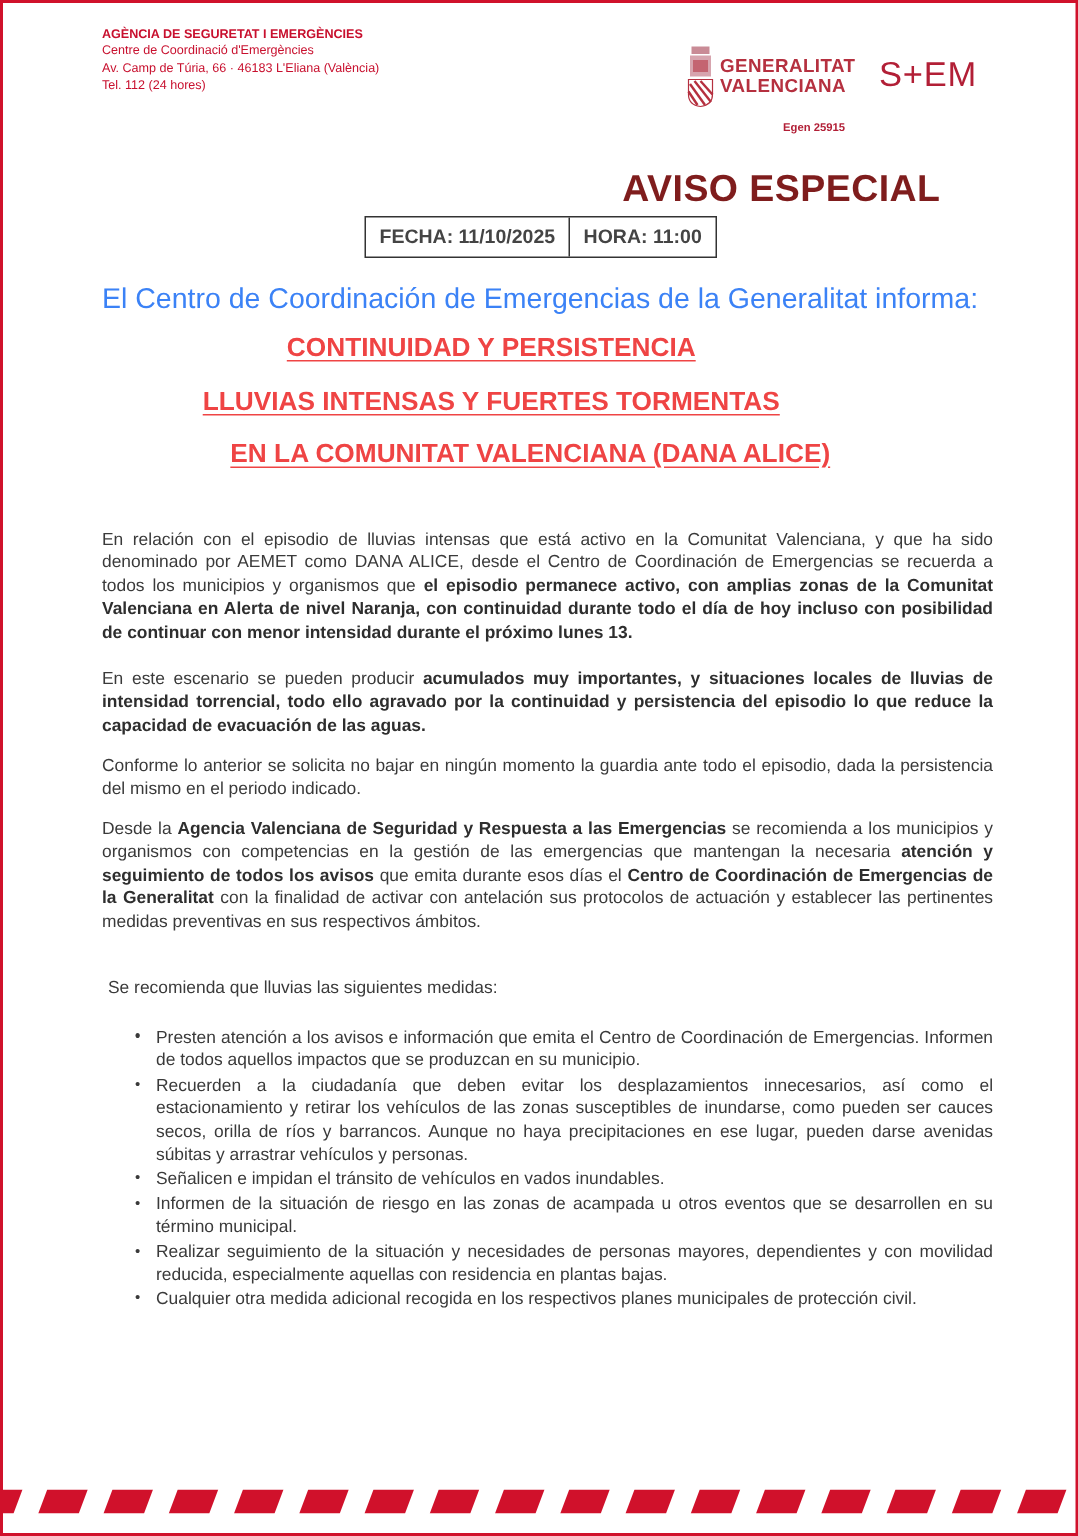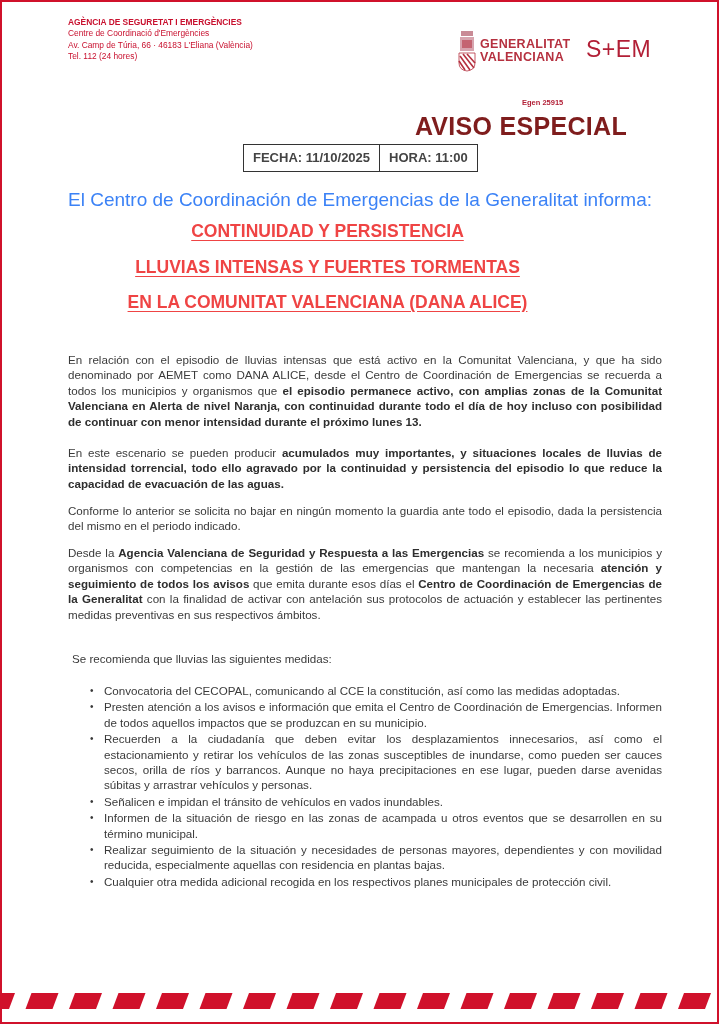--- a/index.html
+++ b/index.html
@@ -10,30 +10,30 @@
   .frame {
     position: absolute; left: 0; top: 0; width: 715px; height: 1020px;
     border: 2px solid #d0112b; box-sizing: content-box;
   }
   .agency { position: absolute; left: 68px; top: 17px; font-size: 8.4px; line-height: 11.4px; color: #c8102e; }
   .agency .name { font-weight: bold; }
   .logos { position: absolute; left: 458px; top: 30px; width: 250px; height: 70px; }
   .gva-emblem { position: absolute; left: 0; top: 0; width: 18px; height: 42px; }
   .gva-text { position: absolute; left: 22px; top: 8px; color: #b5303f; font-size: 12.5px; line-height: 13px; letter-spacing: 0.3px; font-weight: bold; }
   .sem { position: absolute; left: 128px; top: 6px; color: #b21f36; font-size: 23px; font-weight: normal; letter-spacing: 0.5px; }
-  .egen { position: absolute; left: 64px; top: 50px; color: #b21f36; font-size: 7.5px; font-weight: bold; margin-top: 18px; }
+  .egen { position: absolute; left: 64px; top: 50px; color: #b21f36; font-size: 7.5px; font-weight: bold; }
 
   .title { position: absolute; left: 0; width: 627px; top: 112px; text-align: right; font-size: 25px; font-weight: bold; color: #7f1d1d; letter-spacing: 0.3px; }
   .datebox { position: absolute; left: 243px; top: 144px; height: 26px; border: 1.5px solid #333; display: flex; }
   .datebox .cell { padding: 0 9px; font-size: 13px; font-weight: bold; color: #444; line-height: 26px; }
   .datebox .cell + .cell { border-left: 1.5px solid #333; }
 
   .intro { position: absolute; left: 68px; top: 189px; font-size: 19px; font-weight: normal; color: #3b82f6; }
   .headline { position: absolute; left: 0; width: 655px; text-align: center; font-size: 17.5px; font-weight: bold; color: #ef4444; text-decoration: underline; text-underline-offset: 3px; }
-  .h1 { top: 221px; } .h2 { top: 257px; } .h3 { top: 292px; }
+  .h1 { top: 221px; } .h2 { top: 257px; } .h3 { top: 292px; padding-left: 26px; }
 
   .para { position: absolute; left: 68px; width: 594px; font-size: 11.6px; line-height: 15.4px; color: #3a3a3a; text-align: justify; }
   .para b { color: #2e2e2e; }
   .p1 { top: 352px; } .p2 { top: 445px; } .p3 { top: 503px; } .p4 { top: 545px; }
   .lead { position: absolute; left: 72px; top: 652px; font-size: 11.6px; color: #3a3a3a; }
   .measures { position: absolute; left: 90px; top: 683px; width: 572px; margin: 0; padding: 0; list-style: none; font-size: 11.6px; line-height: 15.4px; color: #3a3a3a; }
   .measures li { position: relative; padding-left: 14px; text-align: justify; margin-bottom: 1px; }
   .measures li .bullet { position: absolute; left: 0; top: 0; font-size: 10px; }
 
   .stripes { position: absolute; left: 0; top: 993px; width: 719px; height: 16px; }
@@ -82,21 +82,21 @@
 <div class="headline h2">LLUVIAS INTENSAS Y FUERTES TORMENTAS</div>
 <div class="headline h3">EN LA COMUNITAT VALENCIANA (DANA ALICE)</div>
 
 <div class="para p1"><span>En relación con el episodio de lluvias intensas que está activo en la Comunitat Valenciana, y que ha sido denominado por AEMET como DANA ALICE, desde el Centro de Coordinación de Emergencias se recuerda a todos los municipios y organismos que </span><b>el episodio permanece activo, con amplias zonas de la Comunitat Valenciana en Alerta de nivel Naranja, con continuidad durante todo el día de hoy incluso con posibilidad de continuar con menor intensidad durante el próximo lunes 13.</b></div>
 <div class="para p2"><span>En este escenario se pueden producir </span><b>acumulados muy importantes, y situaciones locales de lluvias de intensidad torrencial, todo ello agravado por la continuidad y persistencia del episodio lo que reduce la capacidad de evacuación de las aguas.</b></div>
 <div class="para p3"><span>Conforme lo anterior se solicita no bajar en ningún momento la guardia ante todo el episodio, dada la persistencia del mismo en el periodo indicado.</span></div>
 <div class="para p4"><span>Desde la </span><b>Agencia Valenciana de Seguridad y Respuesta a las Emergencias</b><span> se recomienda a los municipios y organismos con competencias en la gestión de las emergencias que mantengan la necesaria </span><b>atención y seguimiento de todos los avisos</b><span> que emita durante esos días el </span><b>Centro de Coordinación de Emergencias de la Generalitat</b><span> con la finalidad de activar con antelación sus protocolos de actuación y establecer las pertinentes medidas preventivas en sus respectivos ámbitos.</span></div>
 
 <div class="lead">Se recomienda que lluvias las siguientes medidas:</div>
 <ul class="measures">
-  <li><span class="bullet">•</span><span>Convocatoria del CECOPAL, comunicando al CCE la constitución, así como las medidas adoptadas.</span></li>
+  <li><span class="bullet">•</span></li>
   <li><span class="bullet">•</span><span>Presten atención a los avisos e información que emita el Centro de Coordinación de Emergencias. Informen de todos aquellos impactos que se produzcan en su municipio.</span></li>
   <li><span class="bullet">•</span><span>Recuerden a la ciudadanía que deben evitar los desplazamientos innecesarios, así como el estacionamiento y retirar los vehículos de las zonas susceptibles de inundarse, como pueden ser cauces secos, orilla de ríos y barrancos. Aunque no haya precipitaciones en ese lugar, pueden darse avenidas súbitas y arrastrar vehículos y personas.</span></li>
   <li><span class="bullet">•</span><span>Señalicen e impidan el tránsito de vehículos en vados inundables.</span></li>
   <li><span class="bullet">•</span><span>Informen de la situación de riesgo en las zonas de acampada u otros eventos que se desarrollen en su término municipal.</span></li>
   <li><span class="bullet">•</span><span>Realizar seguimiento de la situación y necesidades de personas mayores, dependientes y con movilidad reducida, especialmente aquellas con residencia en plantas bajas.</span></li>
   <li><span class="bullet">•</span><span>Cualquier otra medida adicional recogida en los respectivos planes municipales de protección civil.</span></li>
 </ul>
 
 <svg class="stripes" viewBox="0 0 719 16" preserveAspectRatio="none">
   <g id="stripe-group">

